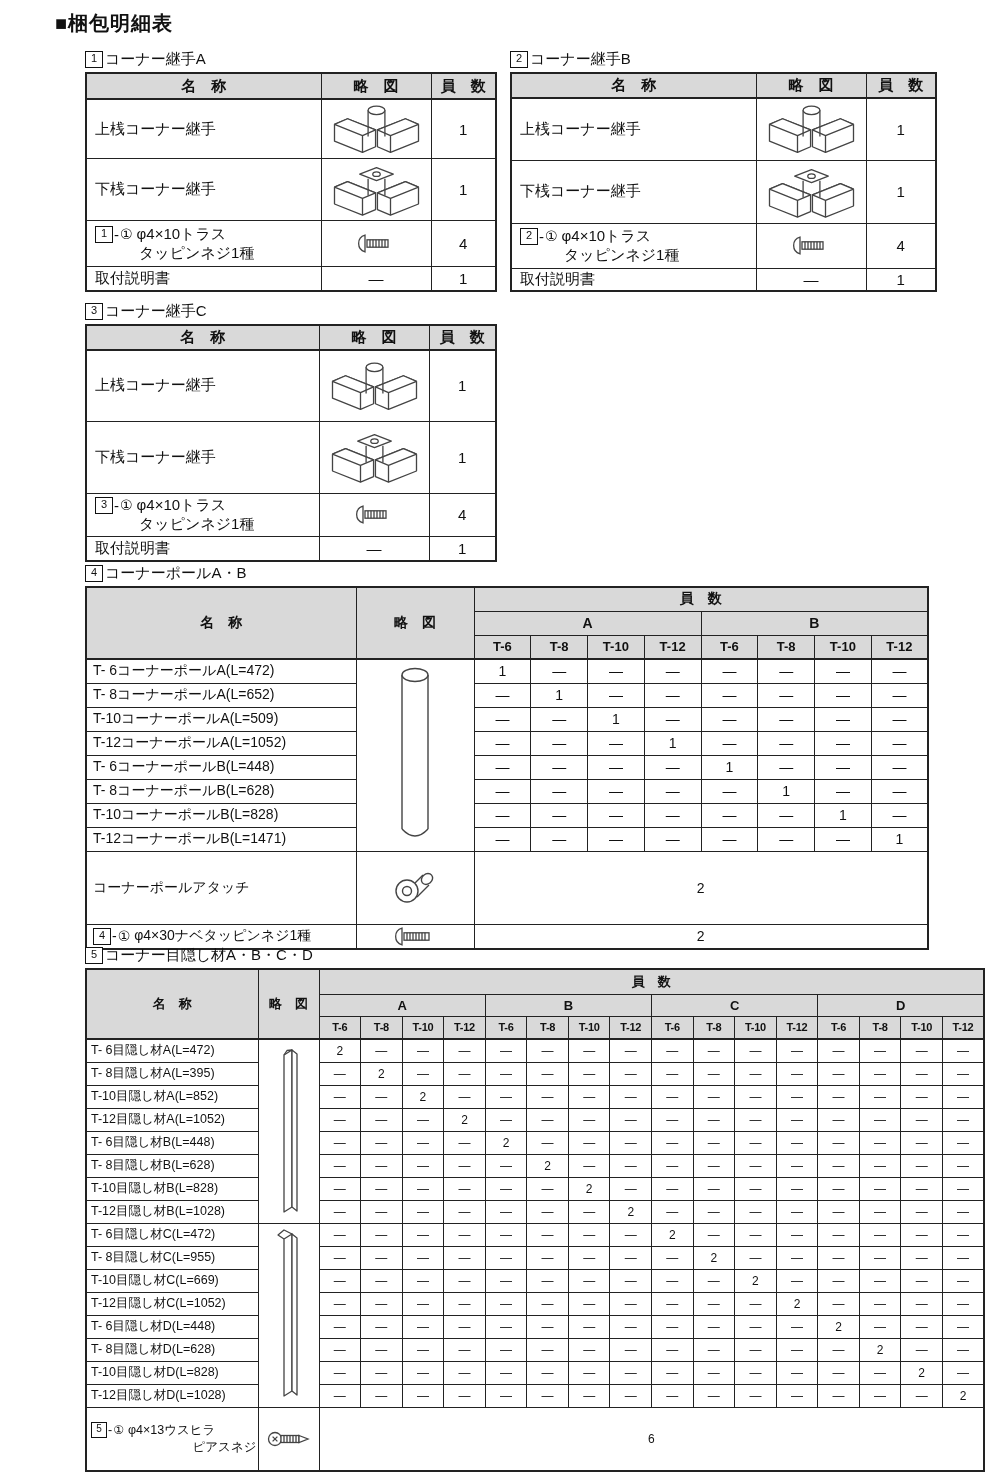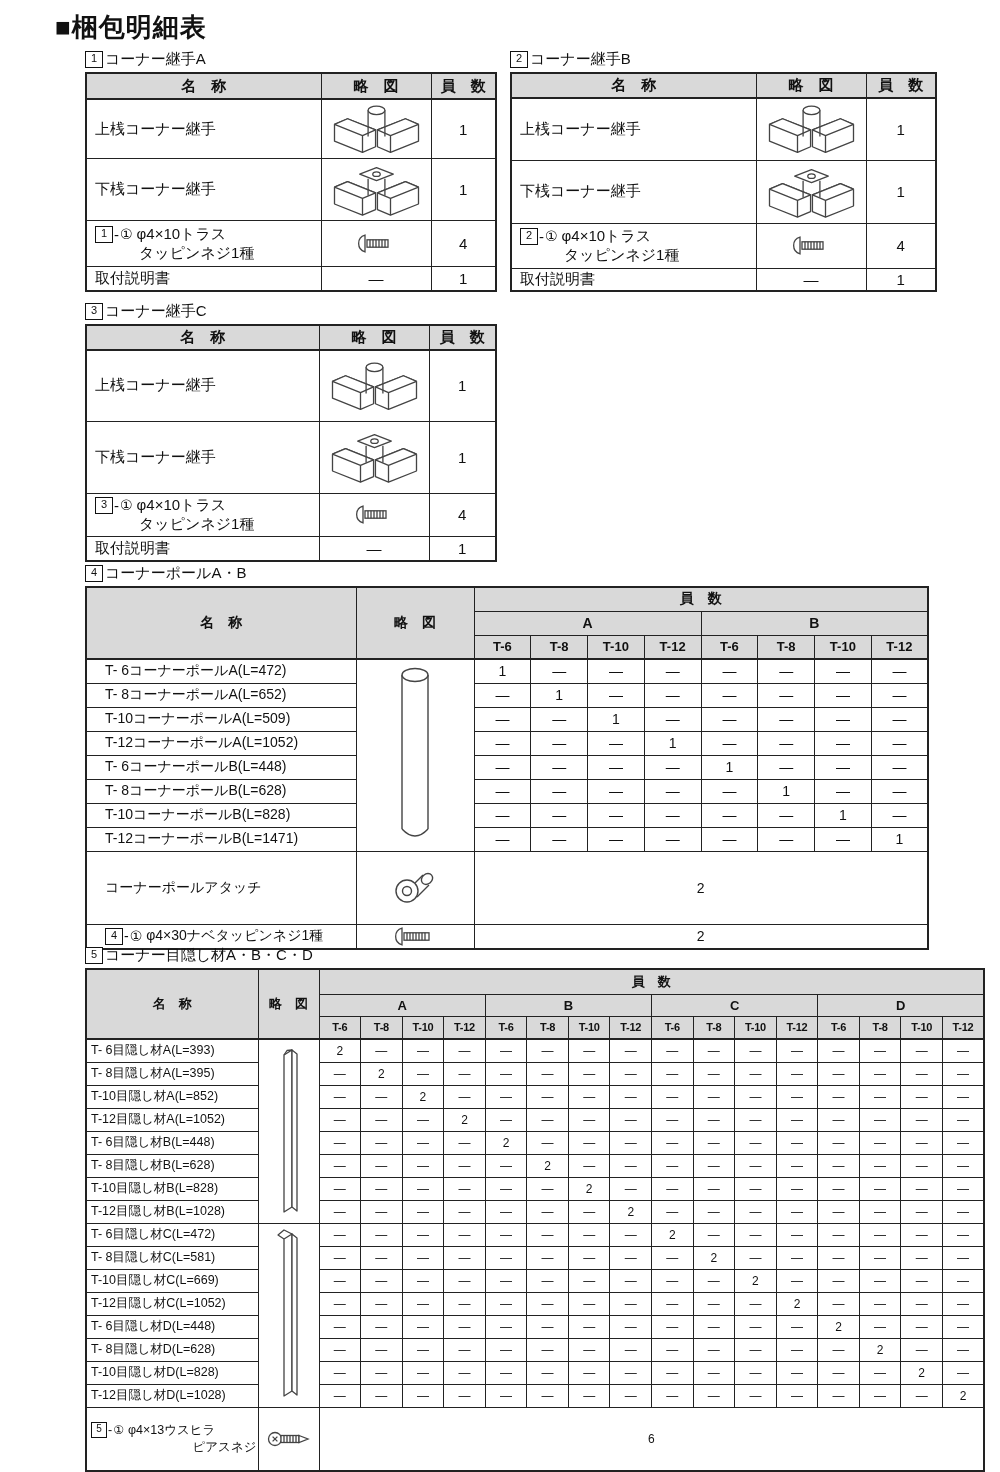--- a/index.html
+++ b/index.html
@@ -2,21 +2,21 @@
 <html><head>
 <meta charset="utf-8">
 <style>
   html,body{margin:0;padding:0;}
   body{
     width:1000px;height:1472px;background:#ffffff;position:relative;
     font-family:"Liberation Sans","DejaVu Sans",sans-serif;color:#111;
     -webkit-font-smoothing:antialiased;
   }
   .page{position:absolute;inset:0;}
-  .doc-title{position:absolute;left:55px;top:10px;font-size:26px;font-weight:bold;letter-spacing:1px;}
+  .doc-title{position:absolute;left:55px;top:10px;font-size:20px;font-weight:bold;letter-spacing:1px;}
   .sect{position:absolute;}
   .caption{font-size:15px;margin-bottom:3px;display:flex;align-items:center;white-space:nowrap;}
   .boxnum{display:inline-block;border:1px solid #111;font-size:11px;line-height:13px;min-width:14px;height:15px;text-align:center;padding:0 1px;background:#fff;font-weight:normal;}
   .caption .boxnum{margin-right:2px;}
   table{border-collapse:collapse;table-layout:fixed;background:#fff;border:2px solid #222;}
   th,td{border:1px solid #222;overflow:hidden;vertical-align:middle;}
   thead th{background:#d9d9d9;font-weight:bold;text-align:center;}
   thead{border-bottom:2px solid #222;}
   td.name{text-align:left;padding-left:8px;white-space:nowrap;}
   td.sketch{text-align:center;}
@@ -39,21 +39,21 @@
   #t2 tbody tr:nth-child(3){height:45px;} #t2 tbody tr:nth-child(4){height:22px;}
   #t3 tbody tr:nth-child(1){height:71px;} #t3 tbody tr:nth-child(2){height:72px;}
   #t3 tbody tr:nth-child(3){height:43px;} #t3 tbody tr:nth-child(4){height:25px;}
 
   
   #t4{width:844px;font-size:14px;}
   #t4 thead tr{height:24px;}
   #t4 thead th{font-size:14px;}
   #t4 th.size-h{font-size:13px;}
   #t4 tbody tr{height:24px;}
-  #t4 td.name{padding-left:18px;}
+  #t4 td.name{padding-left:6px;}
   #t4 tr.extra0{height:73px;}
   #t4 tr.extra1{height:25px;}
 
   
   #t5{width:900px;font-size:12px;}
   #t5 thead tr:nth-child(1){height:25px;}
   #t5 thead tr:nth-child(2){height:22px;}
   #t5 thead tr:nth-child(3){height:23px;}
   #t5 thead th{font-size:13px;}
   #t5 th.size-h{font-size:11px;letter-spacing:-0.3px;padding:0;}
@@ -534,21 +534,21 @@
             <th class="size-h">T-10</th>
             <th class="size-h">T-12</th>
             <th class="size-h">T-6</th>
             <th class="size-h">T-8</th>
             <th class="size-h">T-10</th>
             <th class="size-h">T-12</th>
           </tr>
         </thead>
       <tbody>
           <tr>
-            <td class="name"><span>T- 6目隠し材A(L=393)</span></td>
+            <td class="name"><span>T- 6目隠し材A(L=472)</span></td>
             <td class="sketch" rowspan="8"><span class="icon"><svg width="34" height="177" viewBox="0 0 34 177">
                   <g fill="#fff" stroke="#444" stroke-width="1.3" stroke-linejoin="round">
                     <path d="M12 12 L20 7 L20 164 L12 169 Z"></path>
                     <path d="M20 7 L25 11 L25 168 L20 164 Z"></path>
                     <path d="M12 12 L15 7.5 L20 7" fill="none"></path>
                   </g>
                 </svg></span></td>
             <td class="val">2</td>
             <td class="val">—</td>
             <td class="val">—</td>
@@ -719,21 +719,21 @@
             <td class="val">2</td>
             <td class="val">—</td>
             <td class="val">—</td>
             <td class="val">—</td>
             <td class="val">—</td>
             <td class="val">—</td>
             <td class="val">—</td>
             <td class="val">—</td>
           </tr>
           <tr>
-            <td class="name"><span>T- 8目隠し材C(L=581)</span></td>
+            <td class="name"><span>T- 8目隠し材C(L=955)</span></td>
             <td class="val">—</td>
             <td class="val">—</td>
             <td class="val">—</td>
             <td class="val">—</td>
             <td class="val">—</td>
             <td class="val">—</td>
             <td class="val">—</td>
             <td class="val">—</td>
             <td class="val">—</td>
             <td class="val">2</td>

